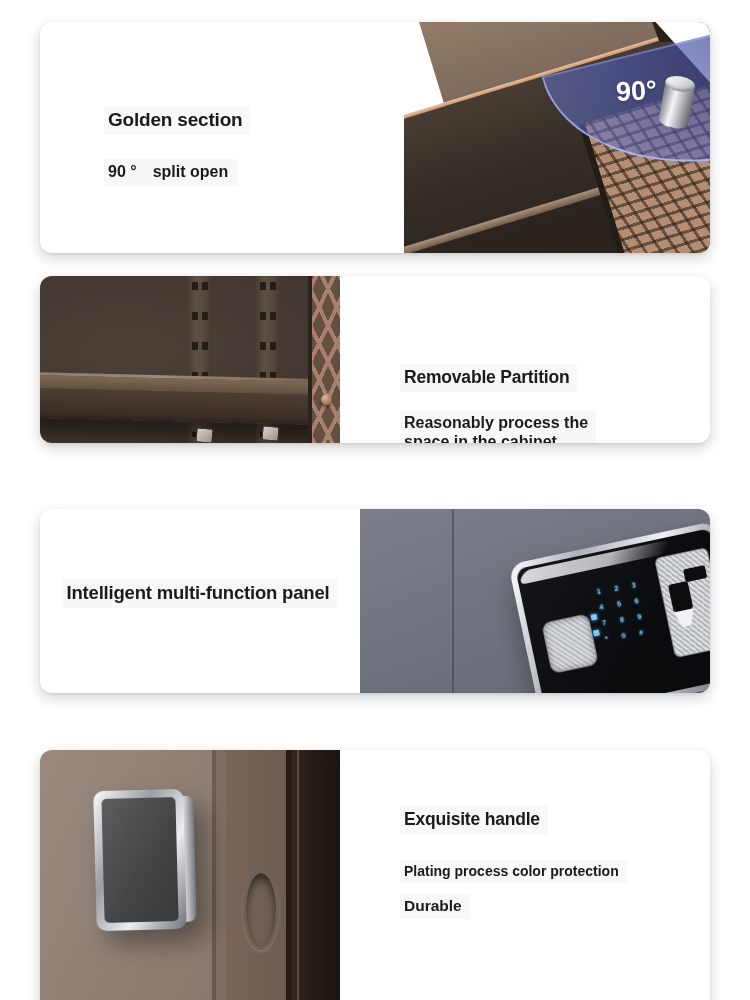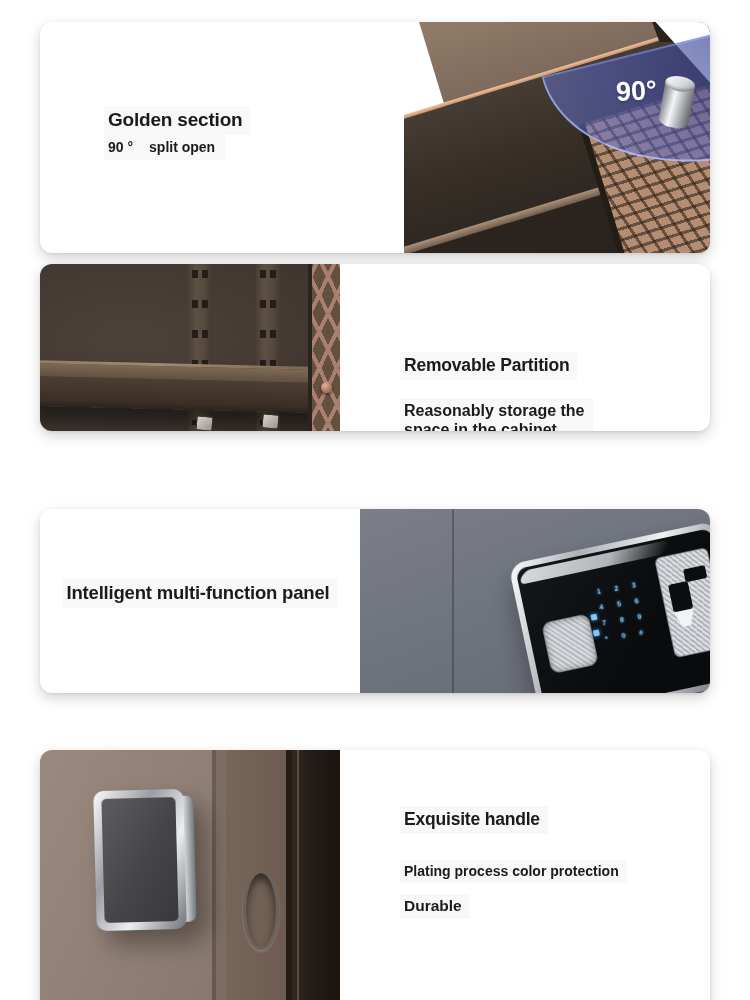--- a/index.html
+++ b/index.html
@@ -11,21 +11,21 @@
   .pane{position:relative;height:100%;flex:none;overflow:hidden;}
   .pane.w300{width:300px}.pane.w370{width:370px}
 
   
   .t-title{font-weight:800;letter-spacing:-.2px;background:#f8f8f8;width:max-content;
            padding:3px 8px 4px 4px;}
   .t-sub{font-weight:800;background:#f8f8f8;width:max-content;padding:3px 8px 4px 4px;
          white-space:pre-line;}
   .s1-text{padding:84px 0 0 64px;}
   .s1-title{font-size:19px;}
-  .s1-sub{font-size:14px;font-weight:800;background:#f8f8f8;
+  .s1-sub{margin-top:24px;font-size:16px;font-weight:800;background:#f8f8f8;
           width:max-content;padding:4px 10px 5px 4px;}
   .s1-sub .deg{margin-right:16px;}
   .s2-text{padding:88px 0 0 60px;}
   .s2-title{font-size:17.5px;}
   .s2-sub{margin-top:18px;font-size:16px;line-height:19px;}
   .s3-text{padding:70px 10px 0;text-align:center;}
   .s3-title{font-size:18.5px;margin:0 auto;}
   .s3-sub{margin:28px auto 0;font-size:14.5px;}
   .s4-text{padding:56px 0 0 60px;}
   .s4-title{font-size:17.5px;}
@@ -168,37 +168,37 @@
       <div class="s1-fan"></div>
       <div class="s1-badge">90°</div>
       <div class="bolt bolt1">
           <div class="cap"></div>
           <div class="shaft"></div>
         </div>
 
     </div>
   </div>
 
-  <div class="card" style="top:264px;height:167px;">
+  <div class="card" style="top:276px;height:167px;">
     <div class="pane w300 s2-photo">
       <div class="rail rail1"></div>
       <div class="rail rail2"></div>
       <div class="shelf">
         <div class="edge"></div>
         <div class="top"></div>
         <div class="front"></div>
       </div>
       <div class="clip clip1"></div>
       <div class="clip clip2"></div>
       <div class="lattice"></div>
       <div class="knob"></div>
     </div>
     <div class="pane w370 s2-text">
       <div class="t-title s2-title">Removable Partition</div>
-      <div class="t-sub s2-sub">Reasonably storage the
+      <div class="t-sub s2-sub">Reasonably process the
 space in the cabinet</div>
     </div>
   </div>
 
   <div class="card" style="top:509px;height:184px;">
     <div class="pane w300 s3-text">
       <div class="t-title s3-title">Intelligent multi-function panel</div>
     </div>
     <div class="pane w370 s3-photo">
       <div class="s3-seam"></div>

